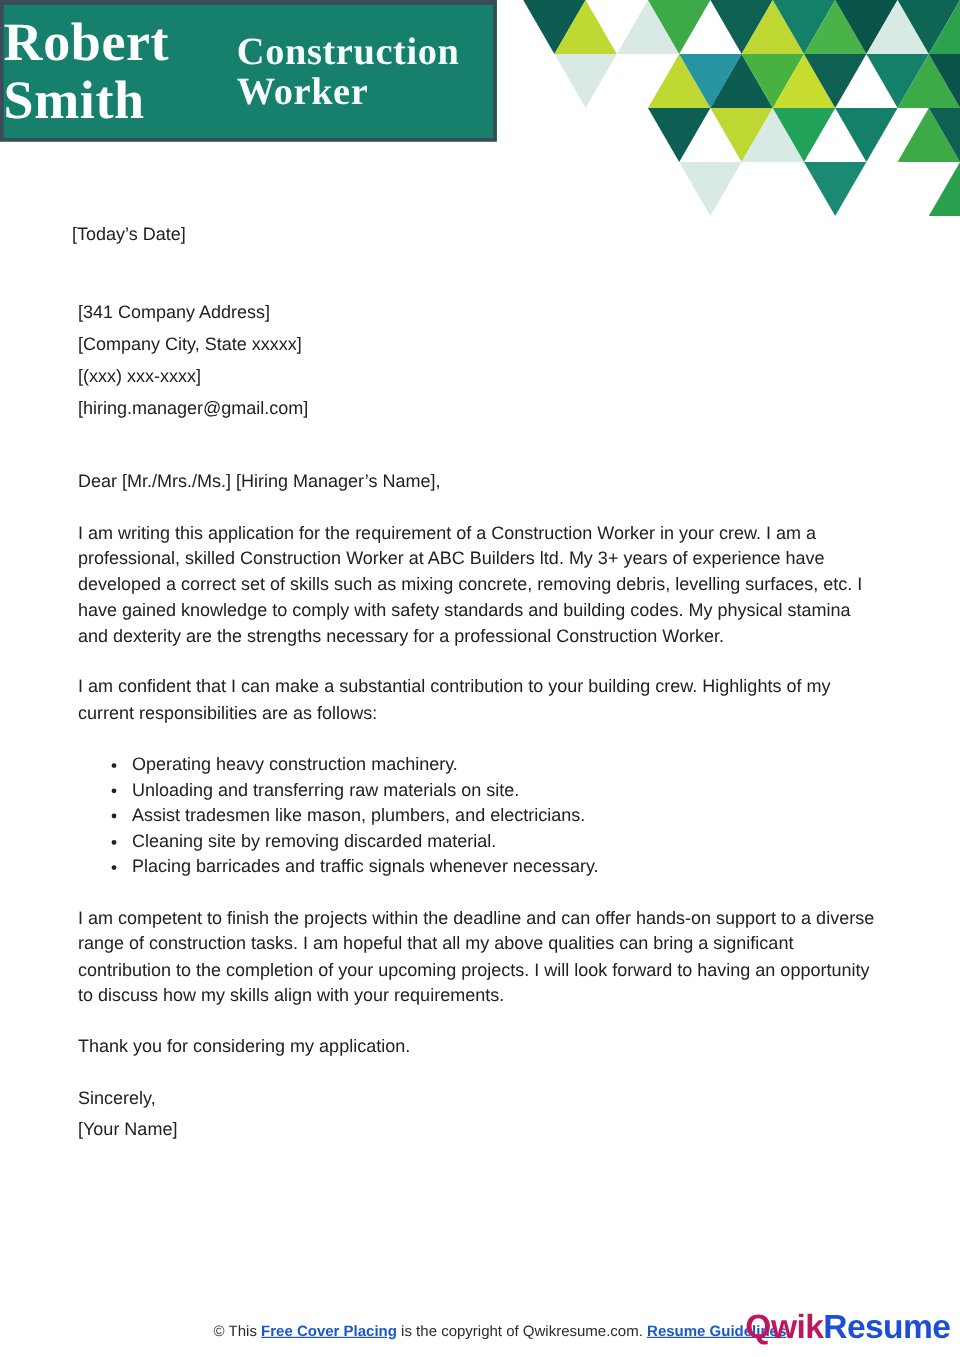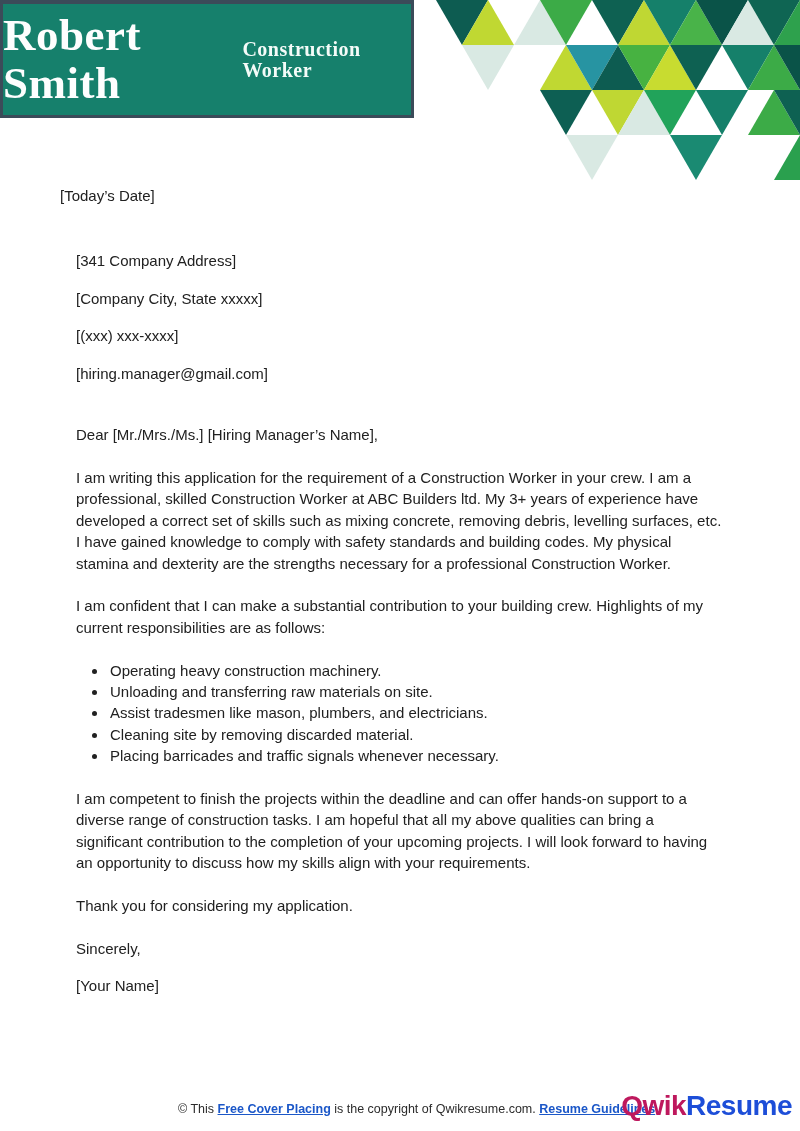--- a/index.html
+++ b/index.html
@@ -15,30 +15,30 @@
     border:3px solid #3b4b59;border-top-width:4px;
     display:flex;flex-direction:row;align-items:center;justify-content:center;
     gap:6px;
   }
   .banner h1{
     margin:0;font-family:"Liberation Serif","DejaVu Serif",serif;
     font-weight:bold;font-size:45px;line-height:1.05;color:#fdfefe;letter-spacing:0.5px;
   }
   .banner h2{
     margin:0;font-family:"Liberation Serif","DejaVu Serif",serif;
-    font-weight:bold;font-size:20px;line-height:1.05;color:#f4fbf8;letter-spacing:0.5px;
+    font-weight:bold;font-size:32px;line-height:1.05;color:#f4fbf8;letter-spacing:0.5px;
   }
   
   .mosaic{position:absolute;top:0;right:0;width:364px;height:180px;}
   
   .letter{
     position:absolute;left:60px;top:185px;width:680px;
     font-size:15px;line-height:21.4px;color:#212121;
   }
-  .letter p{margin:16px;}
+  .letter p{margin:5px;}
   .date{margin:0 0 44px 0 !important;}
   .salutation{margin-top:40px !important;}
   .para-first{margin-top:11px !important;}
   .para{margin-top:21.5px !important;}
   .letter ul{
     margin:21.5px 0 0 0;padding:0 0 0 48px;list-style:disc outside;
   }
   .letter li{line-height:21.3px;padding-left:2px;}
   .thanks{margin-top:22px !important;}
   .signoff{margin-top:21px !important;}

